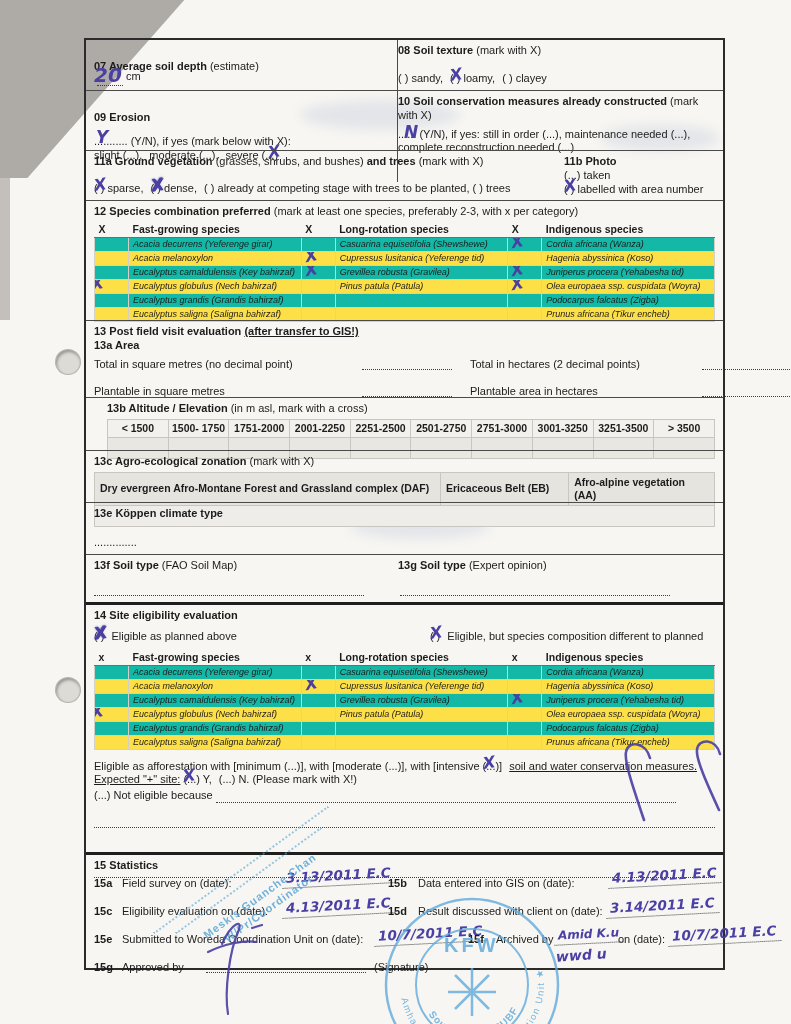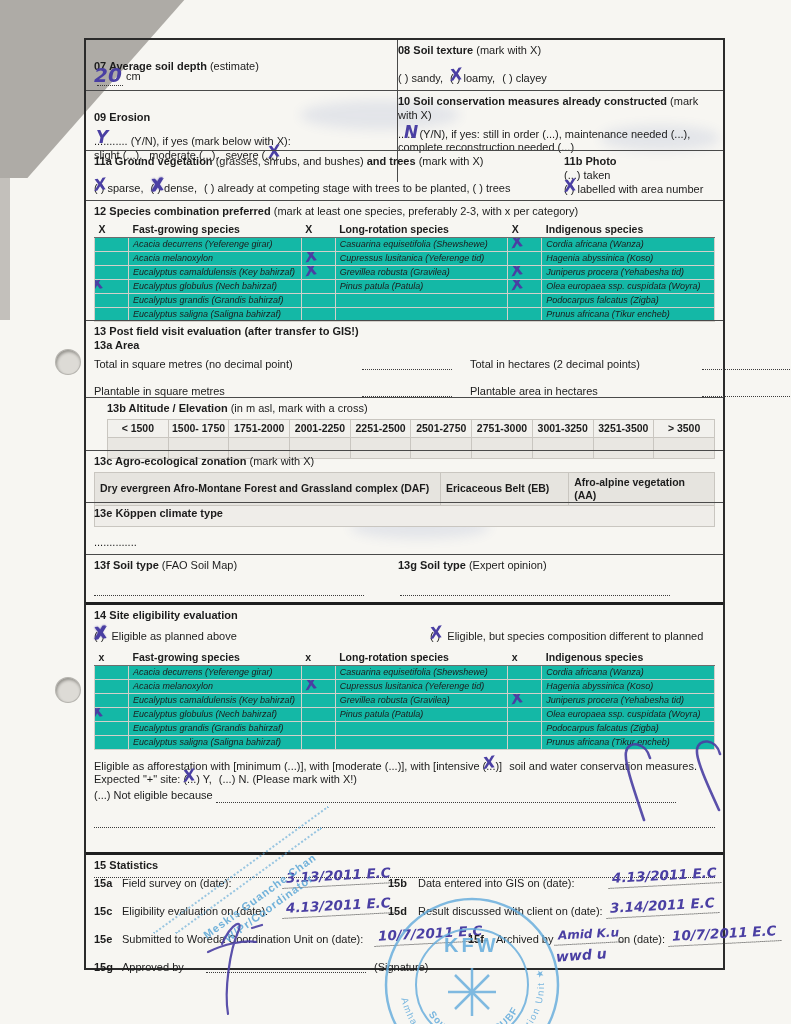--- a/index.html
+++ b/index.html
@@ -14,39 +14,39 @@
 
   .form{position:absolute;left:84px;top:38px;width:641px;height:932px;
         border:2px solid #2b2b2b;box-sizing:border-box;display:flex;flex-direction:column;
         font-size:11px;line-height:1.25;}
   .row{box-sizing:border-box;padding:4px 8px;position:relative;border-top:1px solid #4a4a4a;}
   .row.first{border-top:none;}
   .row.thick{border-top:3px solid #1e1e1e;}
   .cols{display:grid;grid-template-columns:304px 1fr;height:100%;}
   .cols.vline > .c1{border-right:1px solid #4a4a4a;margin:-4px 0 -4px -8px;padding:20px 8px;}
   .b{font-weight:bold;}
-  .u{text-align:center;}
+  .u{text-decoration:underline;text-align:center;}
   .dots{display:inline-block;border-bottom:1.6px dotted #3c3c3c;height:11px;vertical-align:bottom;}
 
   
   .hw{font-family:"DejaVu Sans",sans-serif;color:#4a3fa3;font-style:italic;font-weight:bold;}
   .opt{position:relative;display:inline-block;margin-right:4px;}
   .ox{position:absolute;left:0;top:-5px;font-size:16px;line-height:1;transform:rotate(-10deg);}
   .ox.rt{left:auto;right:-2px;}
   .ox.heavy{text-shadow:0 0 2px #4a3fa3,1px 1px 0 #4a3fa3;}
   .hwdate{position:absolute;font-size:13.5px;white-space:nowrap;transform:rotate(-3deg);
           border-bottom:1.6px dotted #3c3c3c;padding:0 4px 1px 4px;}
 
   
   table.sp{border-collapse:collapse;width:100%;margin-top:3px;table-layout:fixed;}
   table.sp th{font-size:10.5px;text-align:left;padding:1px 4px;border-bottom:1px solid #6d6d6d;}
   table.sp td{font-size:9px;font-style:italic;padding:0 4px;height:13px;
               border:1px solid #d3d0ca;position:relative;overflow:hidden;white-space:nowrap;}
   table.sp tr.shade td{background:#14b8a6;}
-  table.sp tr.lite td{background:#14b8a6;}
+  table.sp tr.lite td{background:#fde047;}
   table.sp .xc{width:26px;}
   .tx{position:absolute;left:3px;top:-4px;font-size:16px;line-height:1;transform:rotate(-12deg);}
 
   
   table.alt{border-collapse:collapse;width:100%;margin-top:3px;table-layout:fixed;}
   table.alt td{border:1px solid #c9c6c0;text-align:center;font-weight:bold;font-size:10.5px;
                padding:2px 0;background:#f2f1ed;}
   table.alt tr.empty td{height:16px;background:#e9e7e2;}
 
   

